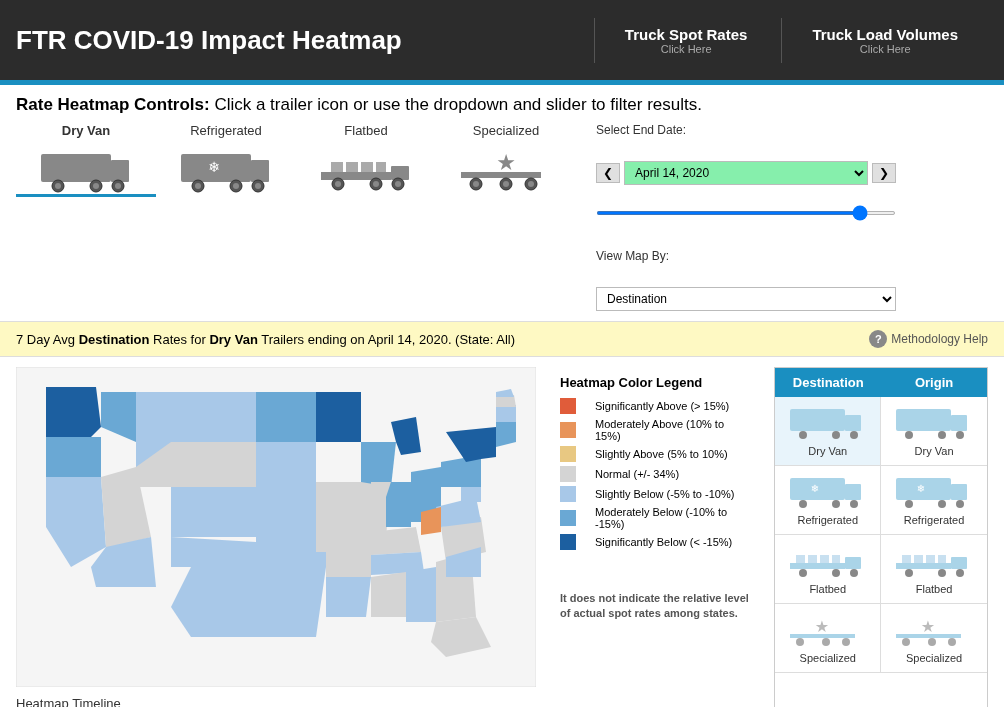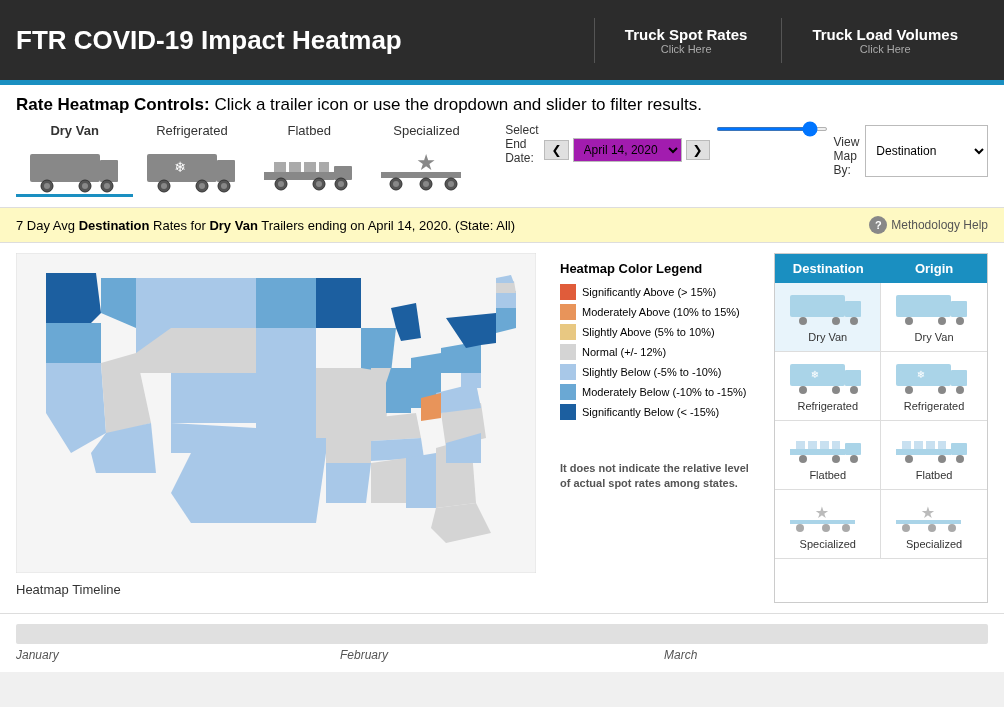--- a/index.html
+++ b/index.html
@@ -20,25 +20,25 @@
     .controls-label strong { font-weight: bold; }
     .trailer-icons { display: flex; align-items: flex-start; gap: 0; }
     .trailer-item { display: flex; flex-direction: column; align-items: center; cursor: pointer; width: 140px; }
     .trailer-item.active .trailer-label { font-weight: bold; }
     .trailer-label { font-size: 13px; margin-bottom: 6px; color: #333; text-align: center; }
 
     
     .trailer-svg { width: 100px; height: 50px; }
 
     
-    .filter-controls { display: flex; flex-direction: row; gap: 6px; margin-left: auto; min-width: 300px; }
+    .filter-controls { display: flex; flex-direction: column; gap: 22px; margin-left: auto; min-width: 300px; }
     .date-control { display: flex; align-items: center; gap: 4px; }
     .date-label { font-size: 12px; color: #333; margin-bottom: 2px; }
     .date-nav { background: #e0e0e0; border: 1px solid #bbb; cursor: pointer; padding: 2px 6px; font-size: 12px; }
-    .date-select { flex: 1; padding: 3px 6px; font-size: 12px; border: 1px solid #bbb; background: #a21caf; }
+    .date-select { flex: 1; padding: 3px 6px; font-size: 12px; border: 1px solid #bbb; background: #86efac; }
     .date-slider { width: 100%; margin-top: 4px; }
     .view-map-label { font-size: 12px; color: #333; margin-top: 12px; }
     .view-map-select { width: 100%; padding: 3px 6px; font-size: 12px; border: 1px solid #bbb; background: white; margin-top: 2px; }
 
     
     .info-bar { background: #fef9c3; padding: 8px 16px; border-bottom: 1px solid #ddd; display: flex; align-items: center; justify-content: space-between; }
     .info-text { font-size: 13px; }
     .info-text strong { font-weight: bold; }
     .methodology { font-size: 12px; color: #555; display: flex; align-items: center; gap: 4px; cursor: pointer; }
     .help-circle { width: 18px; height: 18px; background: #888; border-radius: 50%; color: white; display: flex; align-items: center; justify-content: center; font-size: 11px; font-weight: bold; }
@@ -46,21 +46,21 @@
     
     .main-content { background: white; display: flex; padding: 10px 16px; gap: 16px; min-height: 320px; }
 
     
     .map-container { flex: 1; position: relative; }
     .map-svg { width: 520px; height: 320px; }
 
     
     .legend-container { width: 230px; padding: 8px; }
     .legend-title { font-size: 13px; font-weight: bold; margin-bottom: 8px; }
-    .legend-item { display: flex; align-items: center; gap: 6px; margin-bottom: 4px; font-size: 11px; }
+    .legend-item { display: flex; align-items: center; gap: 19px; margin-bottom: 4px; font-size: 11px; }
     .legend-color { width: 16px; height: 16px; flex-shrink: 0; }
     .legend-note { font-size: 11px; color: #555; margin-top: 10px; line-height: 1.4; }
     .legend-note strong { font-weight: bold; }
 
     
     .right-panel { width: 240px; border: 1px solid #ccc; }
     .right-panel-header { display: grid; grid-template-columns: 1fr 1fr; }
     .rp-col-header { background: #1a8fc1; color: white; text-align: center; padding: 6px; font-size: 13px; font-weight: bold; border: 1px solid #1a8fc1; }
     .rp-row { display: grid; grid-template-columns: 1fr 1fr; border-bottom: 1px solid #ddd; }
     .rp-cell { display: flex; flex-direction: column; align-items: center; padding: 8px 4px; border-right: 1px solid #ddd; cursor: pointer; }
@@ -286,21 +286,21 @@
         <div class="legend-item">
           <div class="legend-color" style="background:#e8945a"></div>
           <span>Moderately Above (10% to 15%)</span>
         </div>
         <div class="legend-item">
           <div class="legend-color" style="background:#e8c882"></div>
           <span>Slightly Above (5% to 10%)</span>
         </div>
         <div class="legend-item">
           <div class="legend-color" style="background:#d4d4d4"></div>
-          <span>Normal (+/- 12%)</span>
+          <span>Normal (+/- 34%)</span>
         </div>
         <div class="legend-item">
           <div class="legend-color" style="background:#a8c8e8"></div>
           <span>Slightly Below (-5% to -10%)</span>
         </div>
         <div class="legend-item">
           <div class="legend-color" style="background:#6aa8d4"></div>
           <span>Moderately Below (-10% to -15%)</span>
         </div>
         <div class="legend-item">

